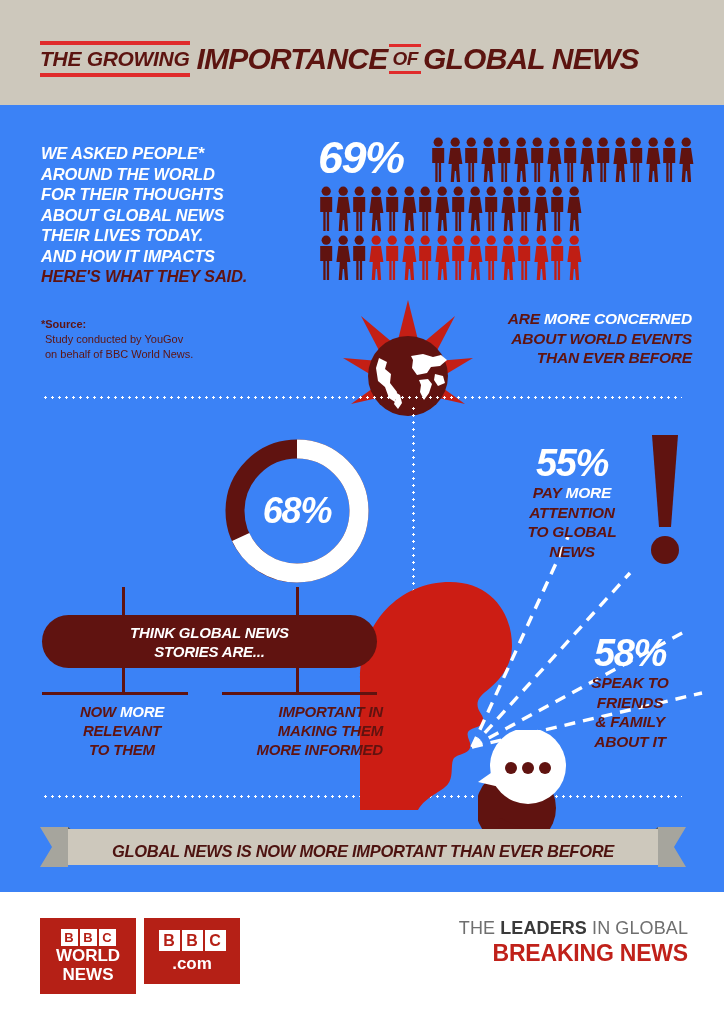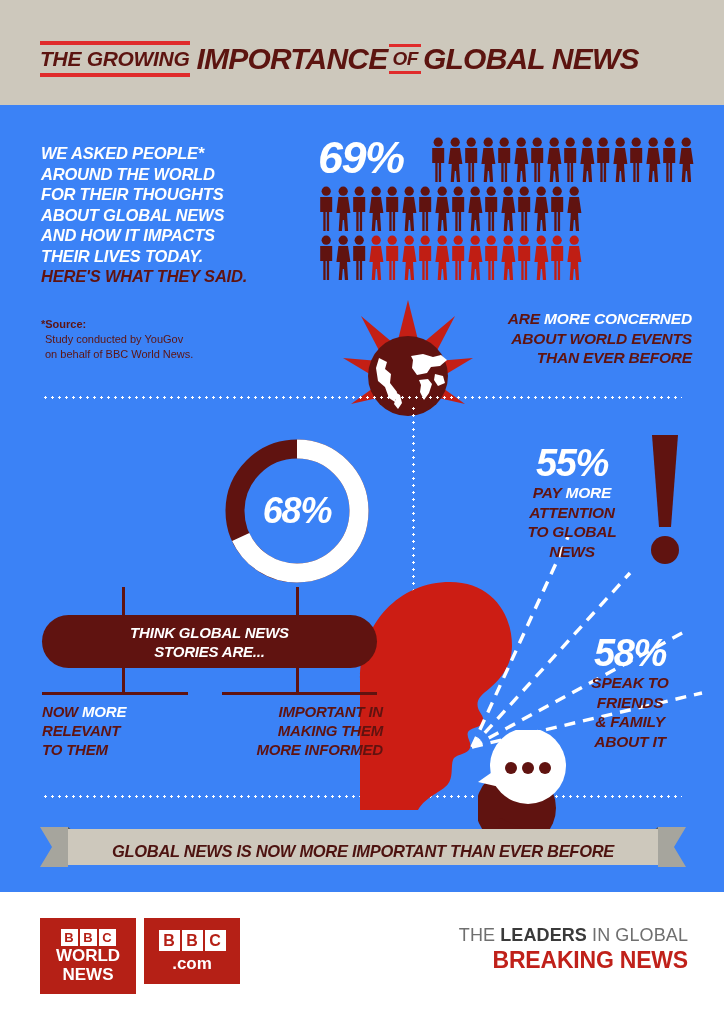--- a/index.html
+++ b/index.html
@@ -134,21 +134,21 @@
   .pill-line {
     font-size:15px; font-weight:bold; font-style:italic; color:#ffffff;
     line-height:19px; letter-spacing:-0.2px;
   }
 
   .underbar { position:absolute; height:3px; background:#601310; }
   .underbar-1 { left:42px; top:587px; width:146px; }
   .underbar-2 { left:222px; top:587px; width:155px; }
 
   .cap { position:absolute; width:160px; }
-  .cap-1 { left:42px; top:597px; }
+  .cap-1 { left:42px; top:597px; text-align:center; }
   .cap-2 { left:218px; top:597px; width:165px; text-align:right; }
   .cap-line {
     font-size:15px; font-weight:bold; font-style:italic; color:#601310;
     line-height:19px; letter-spacing:-0.2px;
   }
 
   
   .stat55 { position:absolute; left:498px; top:338px; width:148px; text-align:center; }
   .stat58 { position:absolute; left:560px; top:528px; width:140px; text-align:center; }
   .big-pct {
@@ -180,21 +180,21 @@
     background:#ffffff; color:#b52016; font-weight:bold;
     font-family:"Liberation Sans", sans-serif; text-align:center;
   }
   .wn-box { width:17px; height:17px; font-size:13px; line-height:17px; }
   .com-box { width:21px; height:21px; font-size:16px; line-height:21px; }
   .logo-text {
     color:#ffffff; font-weight:bold; font-size:17px; line-height:19px; text-align:center;
     letter-spacing:0px;
   }
   .logo-text.com { font-size:17px; margin-top:3px; }
-  .tagline { position:absolute; right:36px; top:32px; text-align:right; }
+  .tagline { position:absolute; right:36px; top:25px; text-align:right; }
   .tag1 { font-size:18px; color:#6f6f6f; line-height:23px; letter-spacing:0.1px; }
   .tag1 b { color:#3a3a3a; }
   .tag2 { font-size:23px; font-weight:bold; color:#c0211a; line-height:27px; letter-spacing:-0.2px; }
 </style>
 </head>
 <body>
 
 <div class="page">
 
   <div class="header-bar">
@@ -210,22 +210,22 @@
     </div>
   </div>
 
   <div class="body-red">
 
     <div class="intro">
       <div class="intro-line">WE ASKED PEOPLE*</div>
       <div class="intro-line">AROUND THE WORLD</div>
       <div class="intro-line">FOR THEIR THOUGHTS</div>
       <div class="intro-line">ABOUT GLOBAL NEWS</div>
+      <div class="intro-line">THEIR LIVES TODAY.</div>
       <div class="intro-line">AND HOW IT IMPACTS</div>
-      <div class="intro-line">THEIR LIVES TODAY.</div>
       <div class="intro-line dark">HERE'S WHAT THEY SAID.</div>
     </div>
 
     <div class="source">
       <div class="source-title">*Source:</div>
       <div class="source-line">Study conducted by YouGov</div>
       <div class="source-line">on behalf of BBC World News.</div>
     </div>
 
     <div class="pct69">69%</div>

